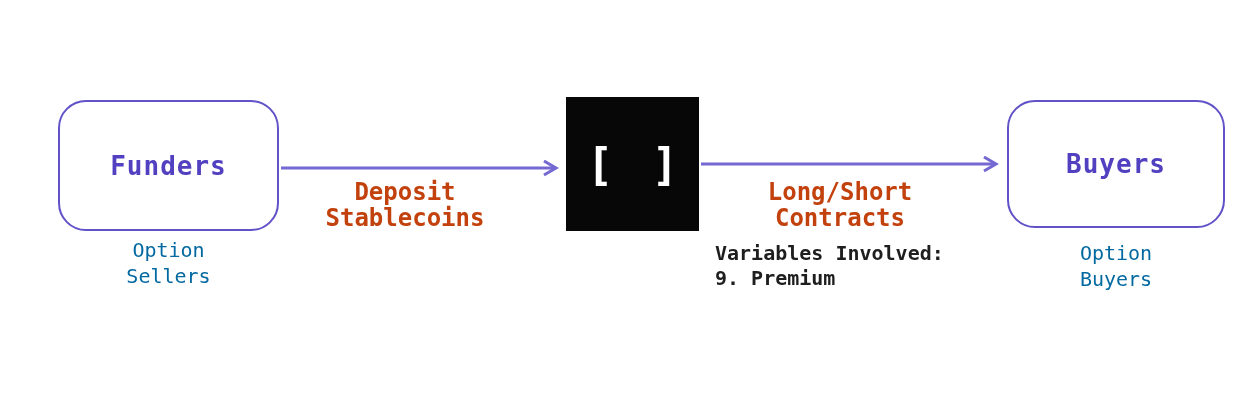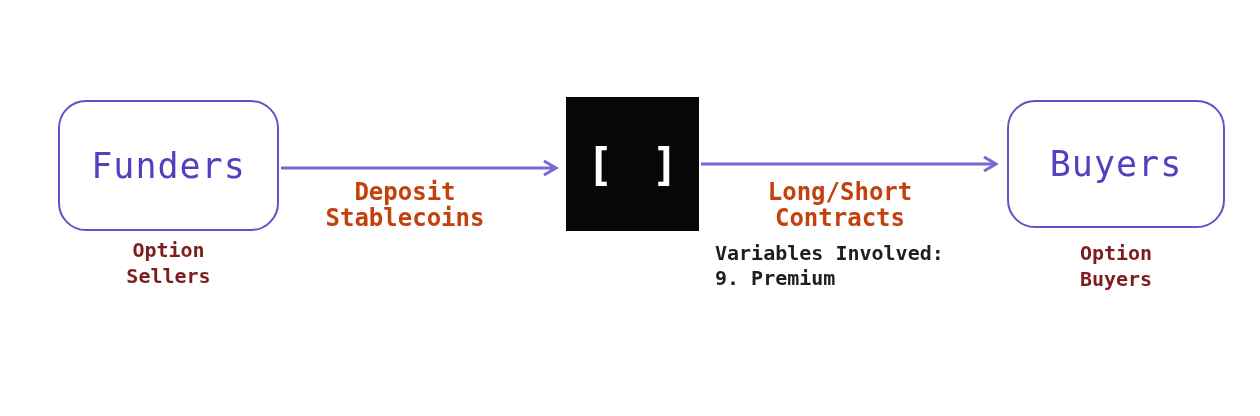--- a/index.html
+++ b/index.html
@@ -19,22 +19,22 @@
     position: absolute;
     border: 2.5px solid #6152c8;
     border-radius: 28px;
     background: #ffffff;
     display: flex;
     align-items: center;
     justify-content: center;
     box-sizing: border-box;
   }
   .node-label {
-    font-size: 35px;
-    font-weight: normal;
+    font-size: 26px;
+    font-weight: bold;
     color: #5140c0;
     letter-spacing: 1px;
     white-space: pre;
   }
   .node-funders { left: 58px; top: 100px; width: 221px; height: 131px; }
   .node-buyers  { left: 1007px; top: 100px; width: 218px; height: 128px; }
 
   .protocol-box {
     position: absolute;
     left: 566px; top: 97px; width: 133px; height: 134px;
@@ -48,22 +48,22 @@
     font-weight: bold;
     color: #ffffff;
     letter-spacing: 6px;
     padding-left: 6px; 
     white-space: pre;
   }
 
   .sublabel {
     position: absolute;
     font-size: 20px;
-    font-weight: bold;
-    color: #7f1d1d;
+    font-weight: normal;
+    color: #0369a1;
     line-height: 26px;
     text-align: center;
     white-space: pre-line;
   }
   .sub-funders { left: 58px;  top: 237px; width: 221px; }
   .sub-buyers  { left: 1007px; top: 240px; width: 218px; }
 
   .arrow-label {
     position: absolute;
     font-size: 24px;

